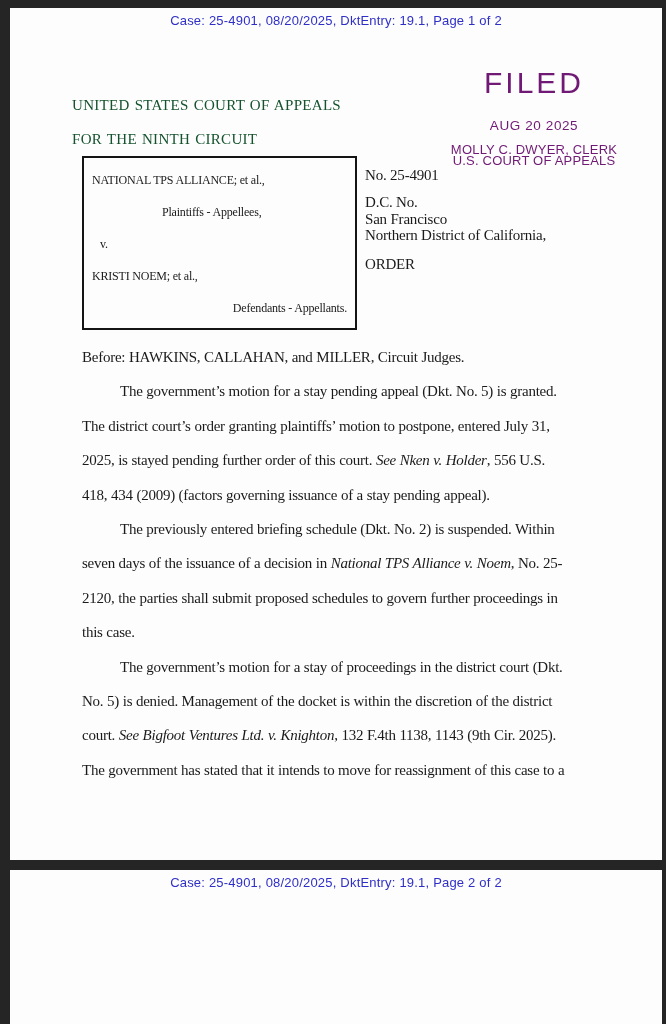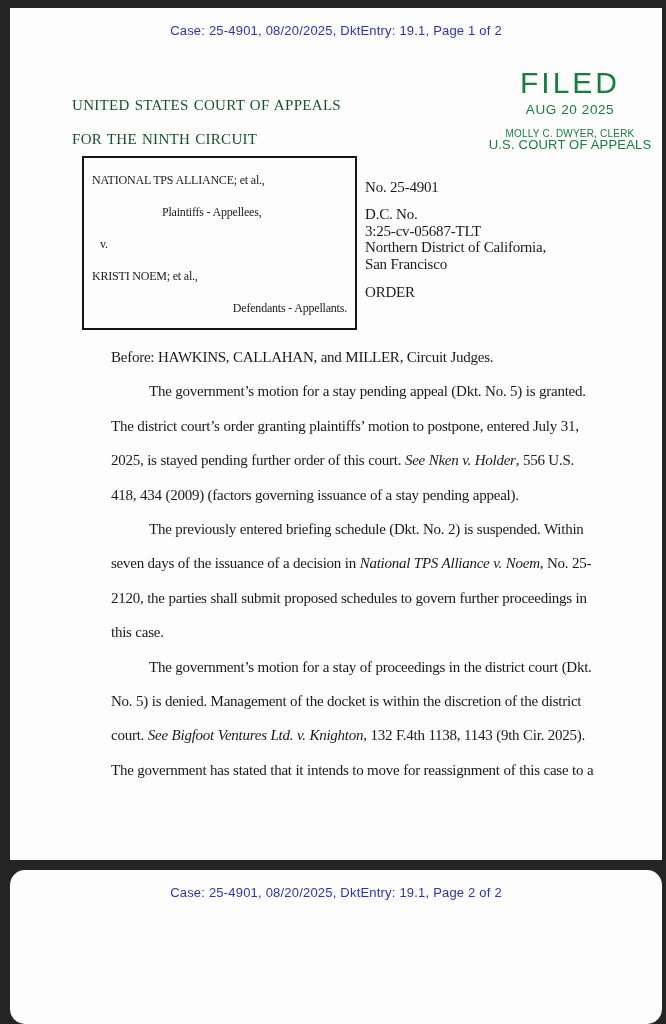--- a/index.html
+++ b/index.html
@@ -16,73 +16,73 @@
     overflow: hidden;
     font-family: "Liberation Serif", serif;
     color: var(--ink);
   }
   .page {
     position: absolute; left: 10px; width: 652px;
     background: var(--paper);
     overflow: hidden;
   }
   #page1 { top: 8px; height: 852px; }
-  #page2 { top: 870px; height: 154px; border-radius: 15px; }
+  #page2 { top: 870px; height: 154px; }
 
   .stamp-header {
-    position: absolute; top: 15px; left: 0; right: 0;
+    position: absolute; top: 5px; left: 0; right: 0;
     text-align: center;
     font-family: "Liberation Sans", sans-serif;
     font-size: 13px; letter-spacing: 0.2px;
     color: var(--accent);
   }
 
   .court-title {
     position: absolute; left: 62px; top: 80px; width: 520px;
     text-align: left;
     font-size: 15px; line-height: 34px;
     letter-spacing: 0.3px; word-spacing: 1px;
     color: #14532d;
   }
 
   .filed-block {
-    position: absolute; left: 471px; top: 60px; width: 178px;
+    position: absolute; left: 435px; top: 60px; width: 178px;
     text-align: center;
     font-family: "Liberation Sans", sans-serif;
-    color: #15803d;
+    color: #701a75;
   }
   .filed-word { font-size: 30px; line-height: 30px; letter-spacing: 3px; }
-  .filed-date { font-size: 13.5px; margin-top: 4px; letter-spacing: 0.6px; }
-  .filed-clerk { font-size: 10px; line-height: 11px; margin-top: 11px; letter-spacing: 0.2px; }
+  .filed-date { font-size: 13.5px; margin-top: 20px; letter-spacing: 0.6px; }
+  .filed-clerk { font-size: 13px; line-height: 11px; margin-top: 11px; letter-spacing: 0.2px; }
   .filed-office { font-size: 13px; line-height: 11px; letter-spacing: 0.2px; }
 
   .caption-box {
     position: absolute; left: 72px; top: 148px; width: 255px;
     border: 2px solid #141414;
     padding: 8px 8px 6px 8px;
     font-size: 12px; letter-spacing: -0.2px; line-height: 28px;
   }
   .cap-line { white-space: nowrap; margin-bottom: 4px; }
   .cap-line:last-child { margin-bottom: 0; text-align: right; }
   .cap-line.role { padding-left: 70px; }
   .cap-line.vs { padding-left: 8px; }
 
   .case-info {
     position: absolute; left: 355px; top: 158px; width: 250px;
     font-size: 15px; letter-spacing: -0.2px;
   }
-  .ci-no { line-height: 18px; margin-top: 12px; }
+  .ci-no { line-height: 18px; }
   .ci-dc { margin-top: 10px; line-height: 16.5px; }
   .ci-dc div { white-space: nowrap; }
   .ci-order { margin-top: 12px; }
 
   .body-flow {
     position: absolute; left: 72px; width: 528px;
     font-size: 15px; line-height: 34.4px;
-    letter-spacing: -0.25px; word-spacing: 0.2px; margin-left: 29px;
+    letter-spacing: -0.25px; word-spacing: 0.2px;
   }
   #body1 { top: 332px; }
   #body2 { top: 77px; }
   .line { white-space: nowrap; }
   .line.first { text-indent: 38px; }
   .it { font-style: italic; }
 </style>
 </head>
 <body>
 
@@ -106,23 +106,22 @@
     <div class="cap-line role">Plaintiffs - Appellees,</div>
     <div class="cap-line vs">v.</div>
     <div class="cap-line">KRISTI NOEM; et al.,</div>
     <div class="cap-line role">Defendants - Appellants.</div>
   </div>
 
   <div class="case-info">
     <div class="ci-no">No. 25-4901</div>
     <div class="ci-dc">
       <div>D.C. No.</div>
-      <div>3:25-cv-05687-TLT</div>
+      <div>San Francisco</div>
       <div>Northern District of California,</div>
-      <div>San Francisco</div>
     </div>
     <div class="ci-order">ORDER</div>
   </div>
 
   <div class="body-flow" id="body1">
       <div>
         <div class="line"><span>Before: HAWKINS, CALLAHAN, and MILLER, Circuit Judges.</span></div>
       </div>
       <div>
         <div class="line first"><span>The government’s motion for a stay pending appeal (Dkt. No. 5) is granted.</span></div>

